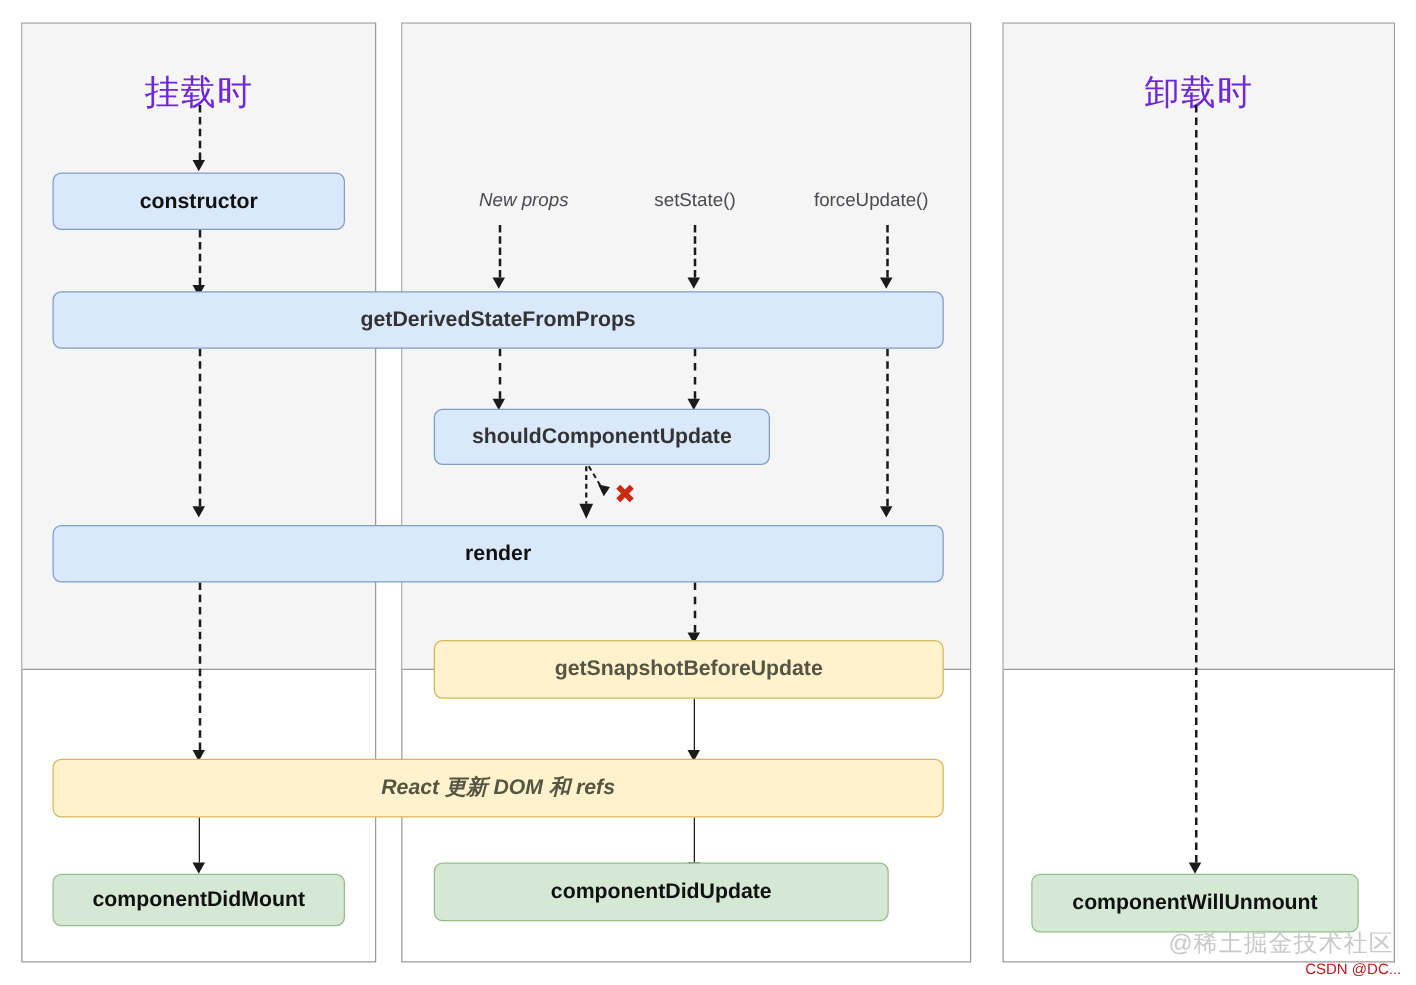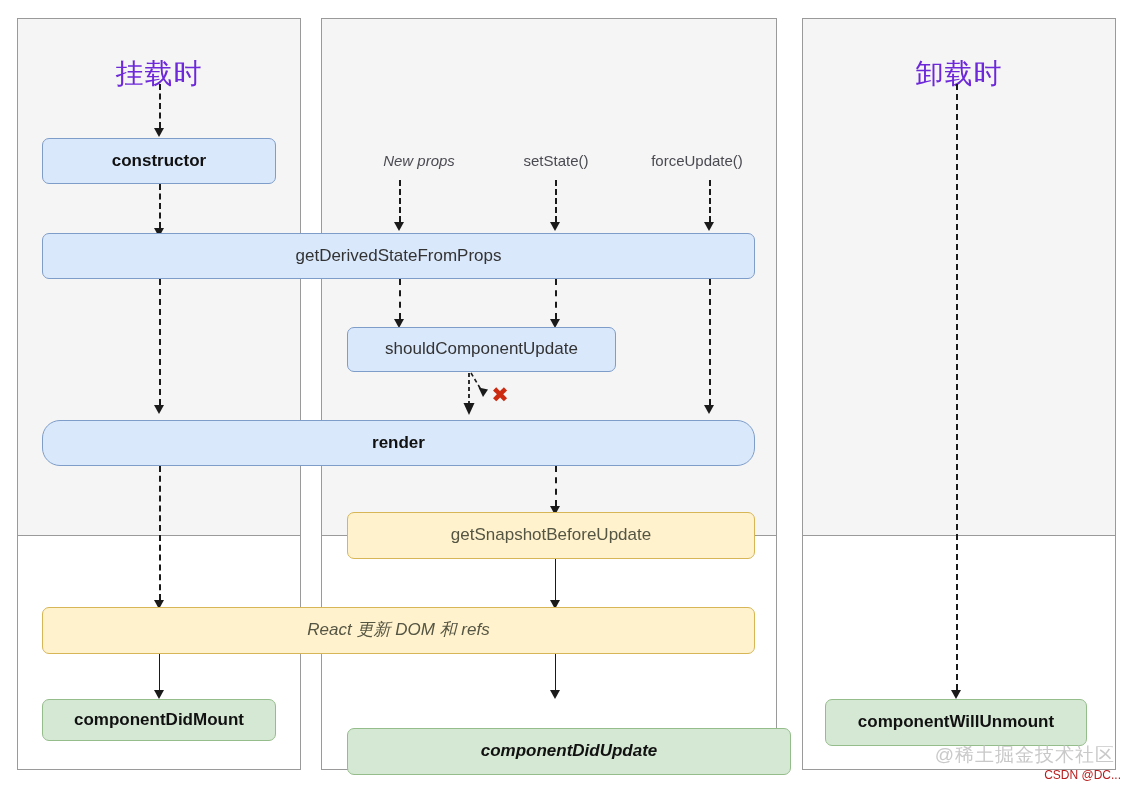--- a/index.html
+++ b/index.html
@@ -58,20 +58,21 @@
     position: absolute;
     box-sizing: border-box;
     border-radius: 7px;
     display: flex;
     align-items: center;
     justify-content: center;
     font-size: 17px;
     line-height: 1.1;
     text-align: center;
     white-space: nowrap;
+    font-weight: bold;
   }
   .node.blue   { background: #dae8fc; border: 1px solid #7e9dc8; color: #333333; }
   .node.yellow { background: #fff2cc; border: 1px solid #d6b656; color: #555544; }
   .node.green  { background: #d5e8d4; border: 1px solid #95bd8b; color: #1a1a1a; }
   .node.bold   { font-weight: bold; color: #111111; }
   .node.italic { font-style: italic; }
 
   
   .trigger {
     position: absolute;
@@ -212,28 +213,28 @@
 
   <div class="vline dashed" style="left:956px; top:84px; height:606px;"></div>
   <div class="arrowhead" style="left:956px; top:690px;"></div>
 
   <div class="node blue bold" style="left:42px; top:138px; width:234px; height:46px;">constructor</div>
 
   <div class="node blue" style="left:42px; top:233px; width:713px; height:46px;">getDerivedStateFromProps</div>
 
   <div class="node blue" style="left:347px; top:327px; width:269px; height:45px;">shouldComponentUpdate</div>
 
-  <div class="node blue bold" style="left:42px; top:420px; width:713px; height:46px;border-radius:18px;">render</div>
+  <div class="node blue bold" style="left:42px; top:420px; width:713px; height:46px;">render</div>
 
   <div class="node yellow italic" style="left:42px; top:607px; width:713px; height:47px;">React 更新 DOM 和 refs</div>
 
   <div class="node yellow" style="left:347px; top:512px; width:408px; height:47px;">getSnapshotBeforeUpdate</div>
 
   <div class="node green bold" style="left:42px; top:699px; width:234px; height:42px;">componentDidMount</div>
 
-  <div class="node green bold" style="left:347px; top:728px; width:444px; height:47px;font-style:italic;">componentDidUpdate</div>
+  <div class="node green bold" style="left:347px; top:690px; width:364px; height:47px;">componentDidUpdate</div>
 
   <div class="node green bold" style="left:825px; top:699px; width:262px; height:47px;">componentWillUnmount</div>
 
   <div class="wm-juejin">@稀土掘金技术社区</div>
   <div class="wm-csdn">CSDN @DC...</div>
 
 </div>
 
 </body></html>

